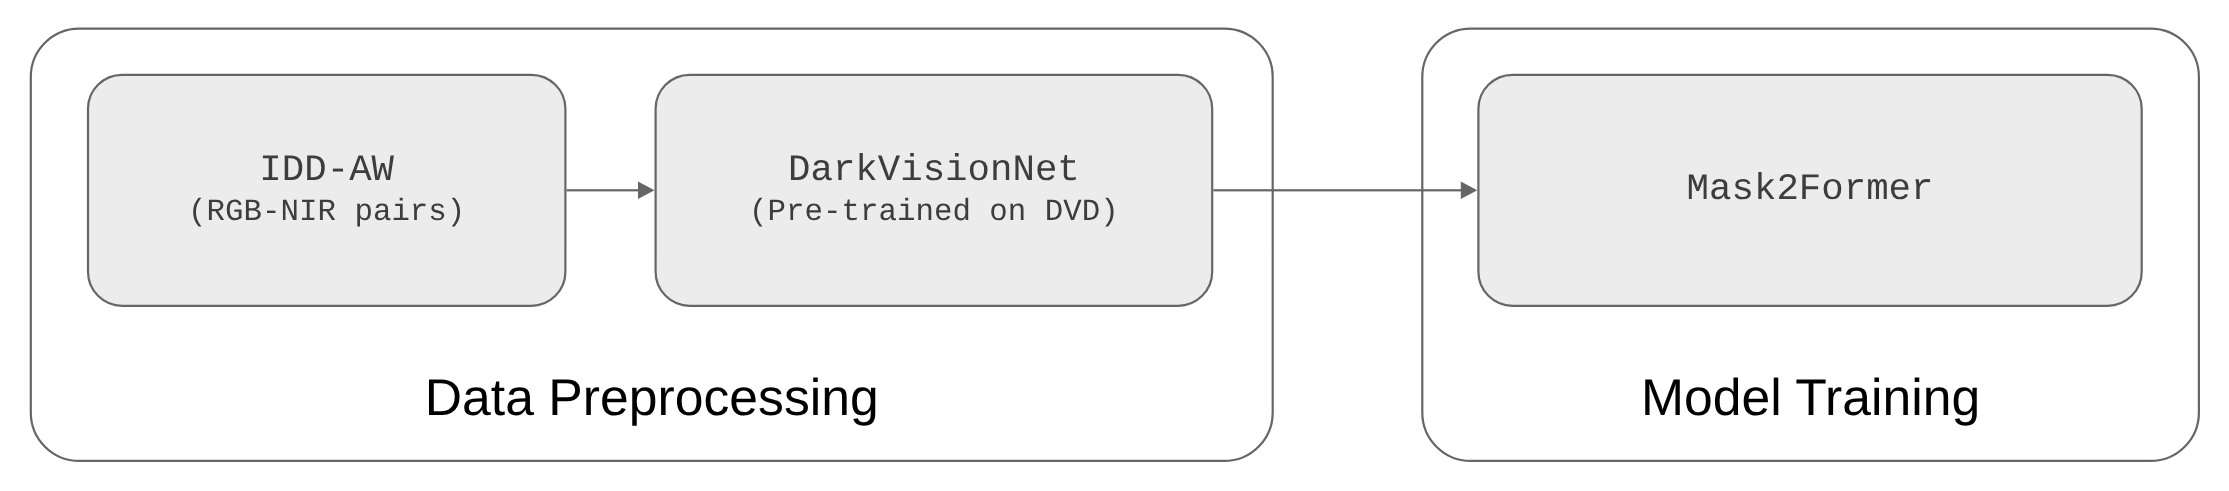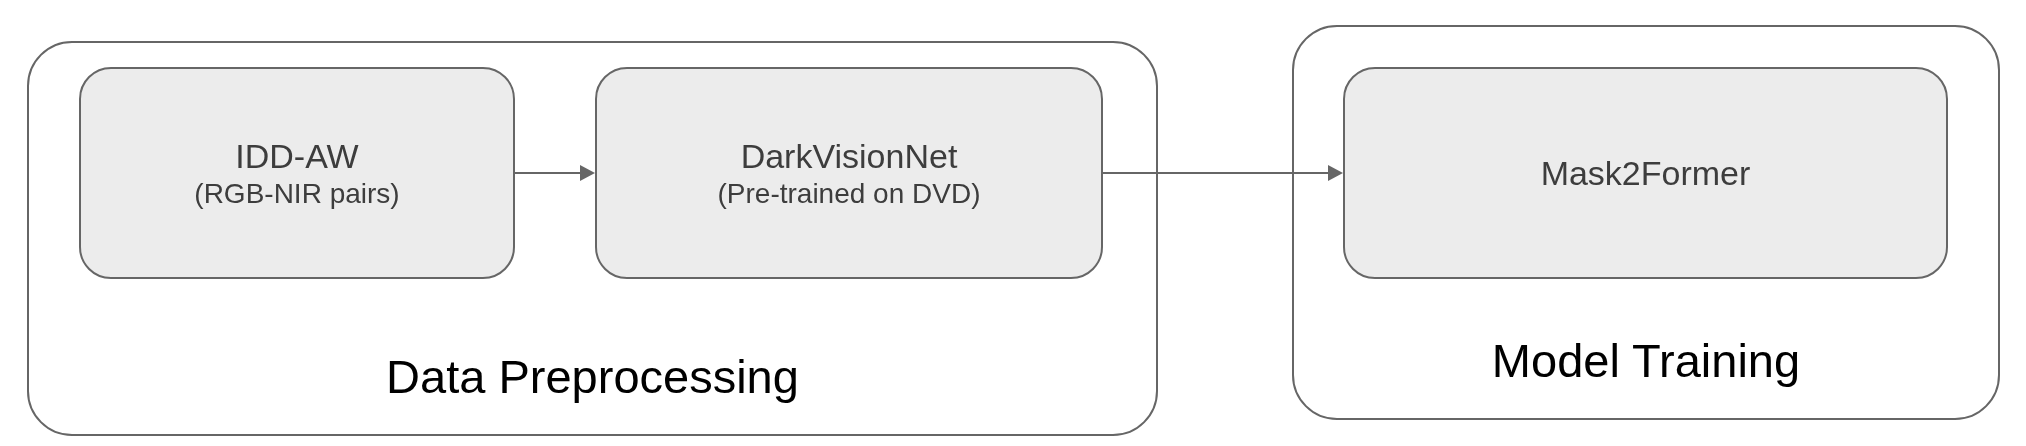--- a/index.html
+++ b/index.html
@@ -38,20 +38,21 @@
     position:absolute;
     background:var(--node-fill);
     border:2px solid var(--border-color);
     border-radius:32px;
     display:flex;
     flex-direction:column;
     align-items:center;
     justify-content:center;
     text-align:center;
     z-index:2;
+    font-family:Liberation Mono, monospace;
   }
   .node-title{
     font-size:34px;
     line-height:1.2;
     color:var(--node-text);
     white-space:nowrap;
   }
   .node-subtitle{
     font-size:28px;
     line-height:1.2;
@@ -71,21 +72,21 @@
   }
   .arrow-head{
     position:absolute;
     right:0;top:0;
     width:0;height:0;
     border-top:8px solid transparent;
     border-bottom:8px solid transparent;
     border-left:15px solid var(--border-color);
   }
   
-  #group-1{left:27px;top:25px;width:1131px;height:395px;margin-top:16px;}
+  #group-1{left:27px;top:25px;width:1131px;height:395px;}
   #group-2{left:1292px;top:25px;width:708px;height:395px;}
   #node-1{left:79px;top:67px;width:436px;height:212px;}
   #node-2{left:595px;top:67px;width:508px;height:212px;justify-content:center;}
   #node-3{left:1343px;top:67px;width:605px;height:212px;}
   #arrow-1{left:515px;top:165px;width:80px;}
   #arrow-2{left:1103px;top:165px;width:240px;}
 </style>
 </head>
 <body>
 

